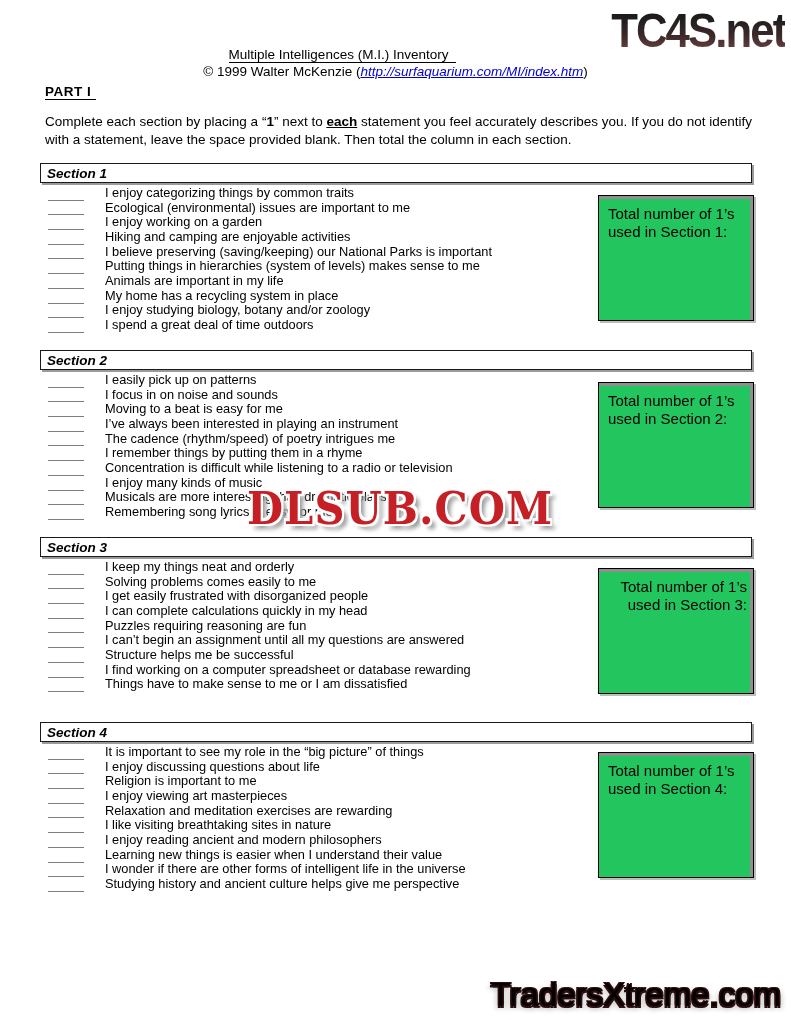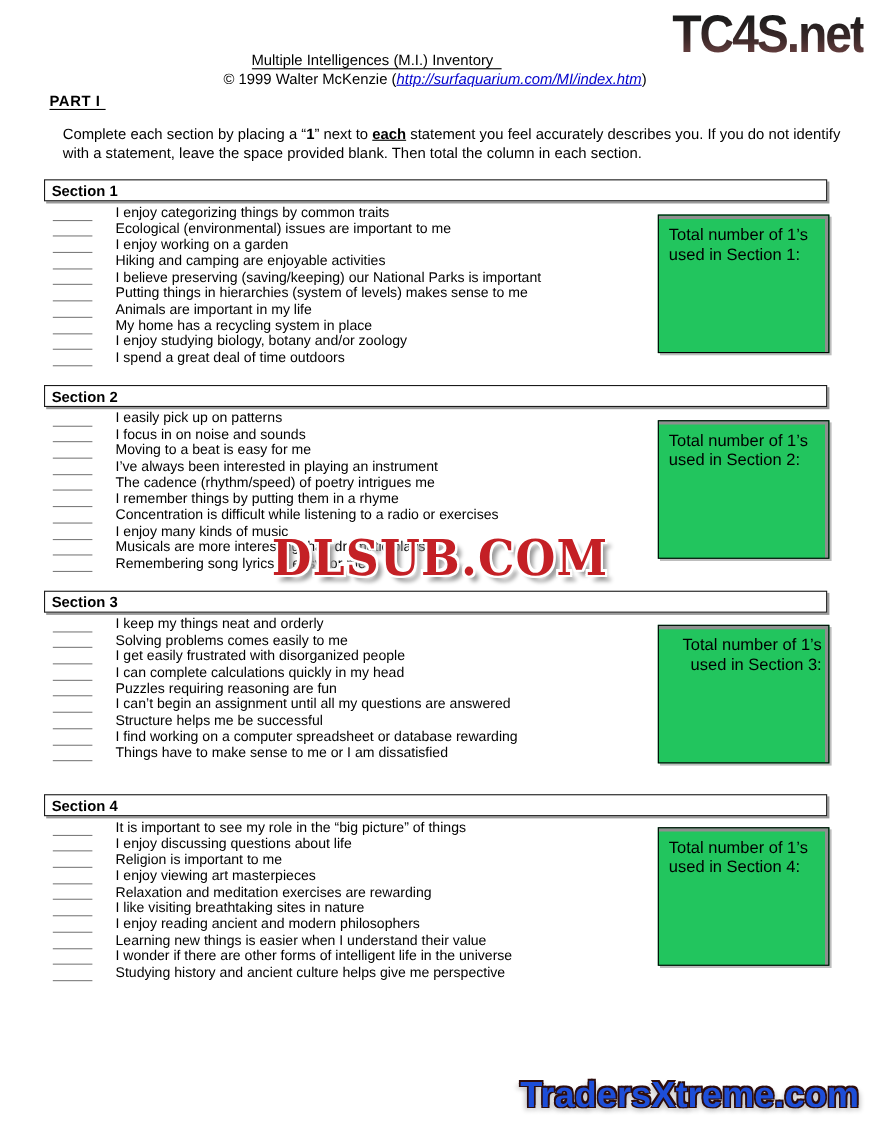--- a/index.html
+++ b/index.html
@@ -24,33 +24,34 @@
   }
 
   
   .doc-title { position:absolute; top:47px; left:0; width:685px; text-align:center; font-size:13.5px; }
   .doc-title span { border-bottom:1px solid #000; padding-right:8px; }
   .copyright { position:absolute; top:64px; left:0; width:791px; text-align:center; font-size:13.5px; }
   .copyright a { color:#0000cc; text-decoration:underline;font-style:italic; }
   .part-label { position:absolute; top:84px; left:45px; font-size:13.5px; font-weight:bold; letter-spacing:0.5px; }
   .part-label span { border-bottom:1.5px solid #000; padding-right:5px; }
 
-  .instructions { position:absolute; top:113px; left:45px; width:707px; font-size:13.5px; line-height:1.32;margin-left:12px; }
+  .instructions { position:absolute; top:113px; left:45px; width:707px; font-size:13.5px; line-height:1.32; }
   .instructions b.u { text-decoration:underline; }
 
   
   .section { position:absolute; left:40px; width:712px; }
   .sec-1 { top:163px; } .sec-2 { top:350px; } .sec-3 { top:537px; } .sec-4 { top:722px; }
   .section-bar {
     width:712px; height:20px;
     border:1px solid #1a1a1a;
     box-shadow:2px 2px 0 #9a9a9a;
     background:#fff;
     font-size:13.5px; font-weight:bold;
     padding:2px 0 2px 6px;
+    font-style:italic;
   }
   .items { margin-top:3px; }
   .item-row { display:flex; align-items:flex-end; height:14.7px; }
   .blank {
     width:36px; margin-left:8px; height:12px;
     border-bottom:1.2px solid #7d7d7d;
     flex:0 0 36px;
   }
   .stmt { margin-left:21px; font-size:12.8px; line-height:14.7px; white-space:nowrap; }
 
@@ -76,22 +77,22 @@
     text-shadow:
       -2px -2px 0 #fff, 2px -2px 0 #fff, -2px 2px 0 #fff, 2px 2px 0 #fff,
       0 -2px 0 #fff, 0 2px 0 #fff, -2px 0 0 #fff, 2px 0 0 #fff,
       5px 5px 4px #9a9a9a;
     transform:scale(1.04,1.12);
     z-index:5;
   }
   .wm-bottom {
     position:absolute; top:976px; right:10px;
     font-family:"Liberation Sans", sans-serif;
-    font-weight:700; font-size:33px; letter-spacing:0px;
-    color:#1d4ed8;
+    font-weight:400; font-size:33px; letter-spacing:0px;
+    color:#000000;
     text-shadow:
       -1.5px -1.5px 0 #2d0d0d, 1.5px -1.5px 0 #2d0d0d,
       -1.5px 1.5px 0 #2d0d0d, 1.5px 1.5px 0 #2d0d0d,
       3px 3px 5px #c0c0c0, -3px 3px 5px #c0c0c0;
     z-index:5;
   }
 </style>
 </head>
 <body>
 
@@ -180,21 +181,21 @@
       <div class="item-row">
       <span class="blank"></span>
       <span class="stmt">The cadence (rhythm/speed) of poetry intrigues me</span>
     </div>
       <div class="item-row">
       <span class="blank"></span>
       <span class="stmt">I remember things by putting them in a rhyme</span>
     </div>
       <div class="item-row">
       <span class="blank"></span>
-      <span class="stmt">Concentration is difficult while listening to a radio or exercises</span>
+      <span class="stmt">Concentration is difficult while listening to a radio or television</span>
     </div>
       <div class="item-row">
       <span class="blank"></span>
       <span class="stmt">I enjoy many kinds of music</span>
     </div>
       <div class="item-row">
       <span class="blank"></span>
       <span class="stmt">Musicals are more interesting than dramatic plays</span>
     </div>
       <div class="item-row">

